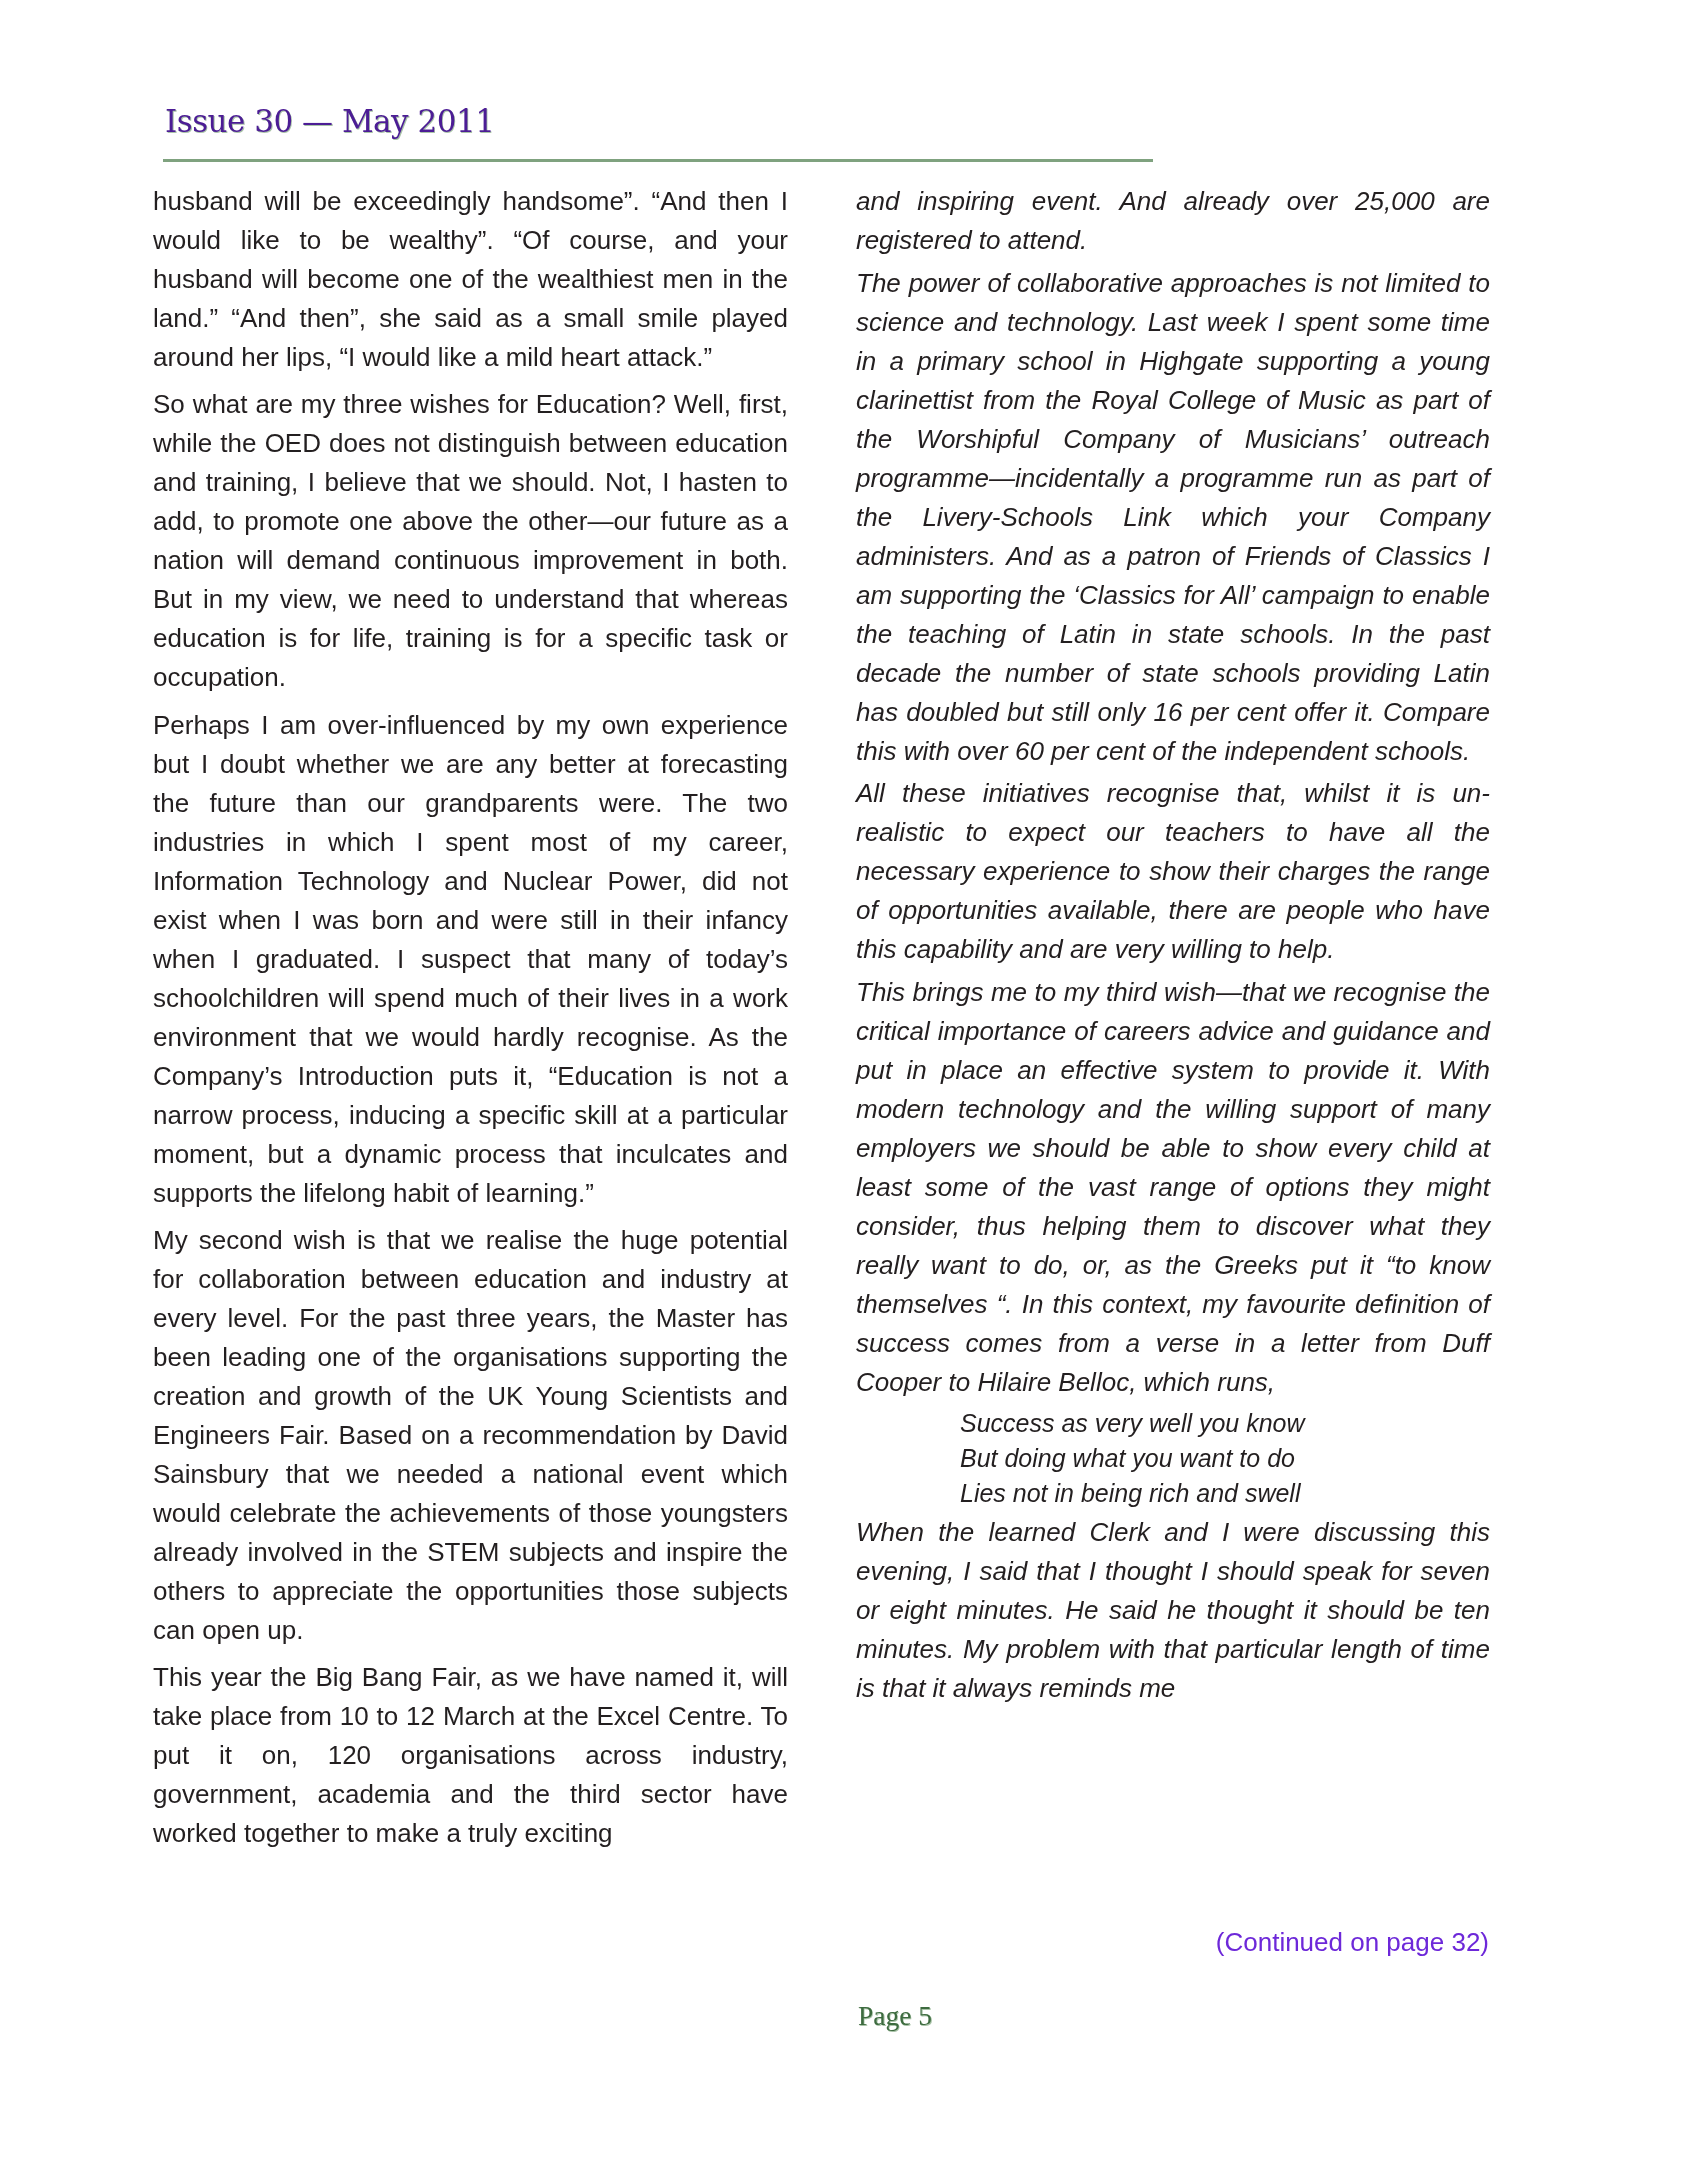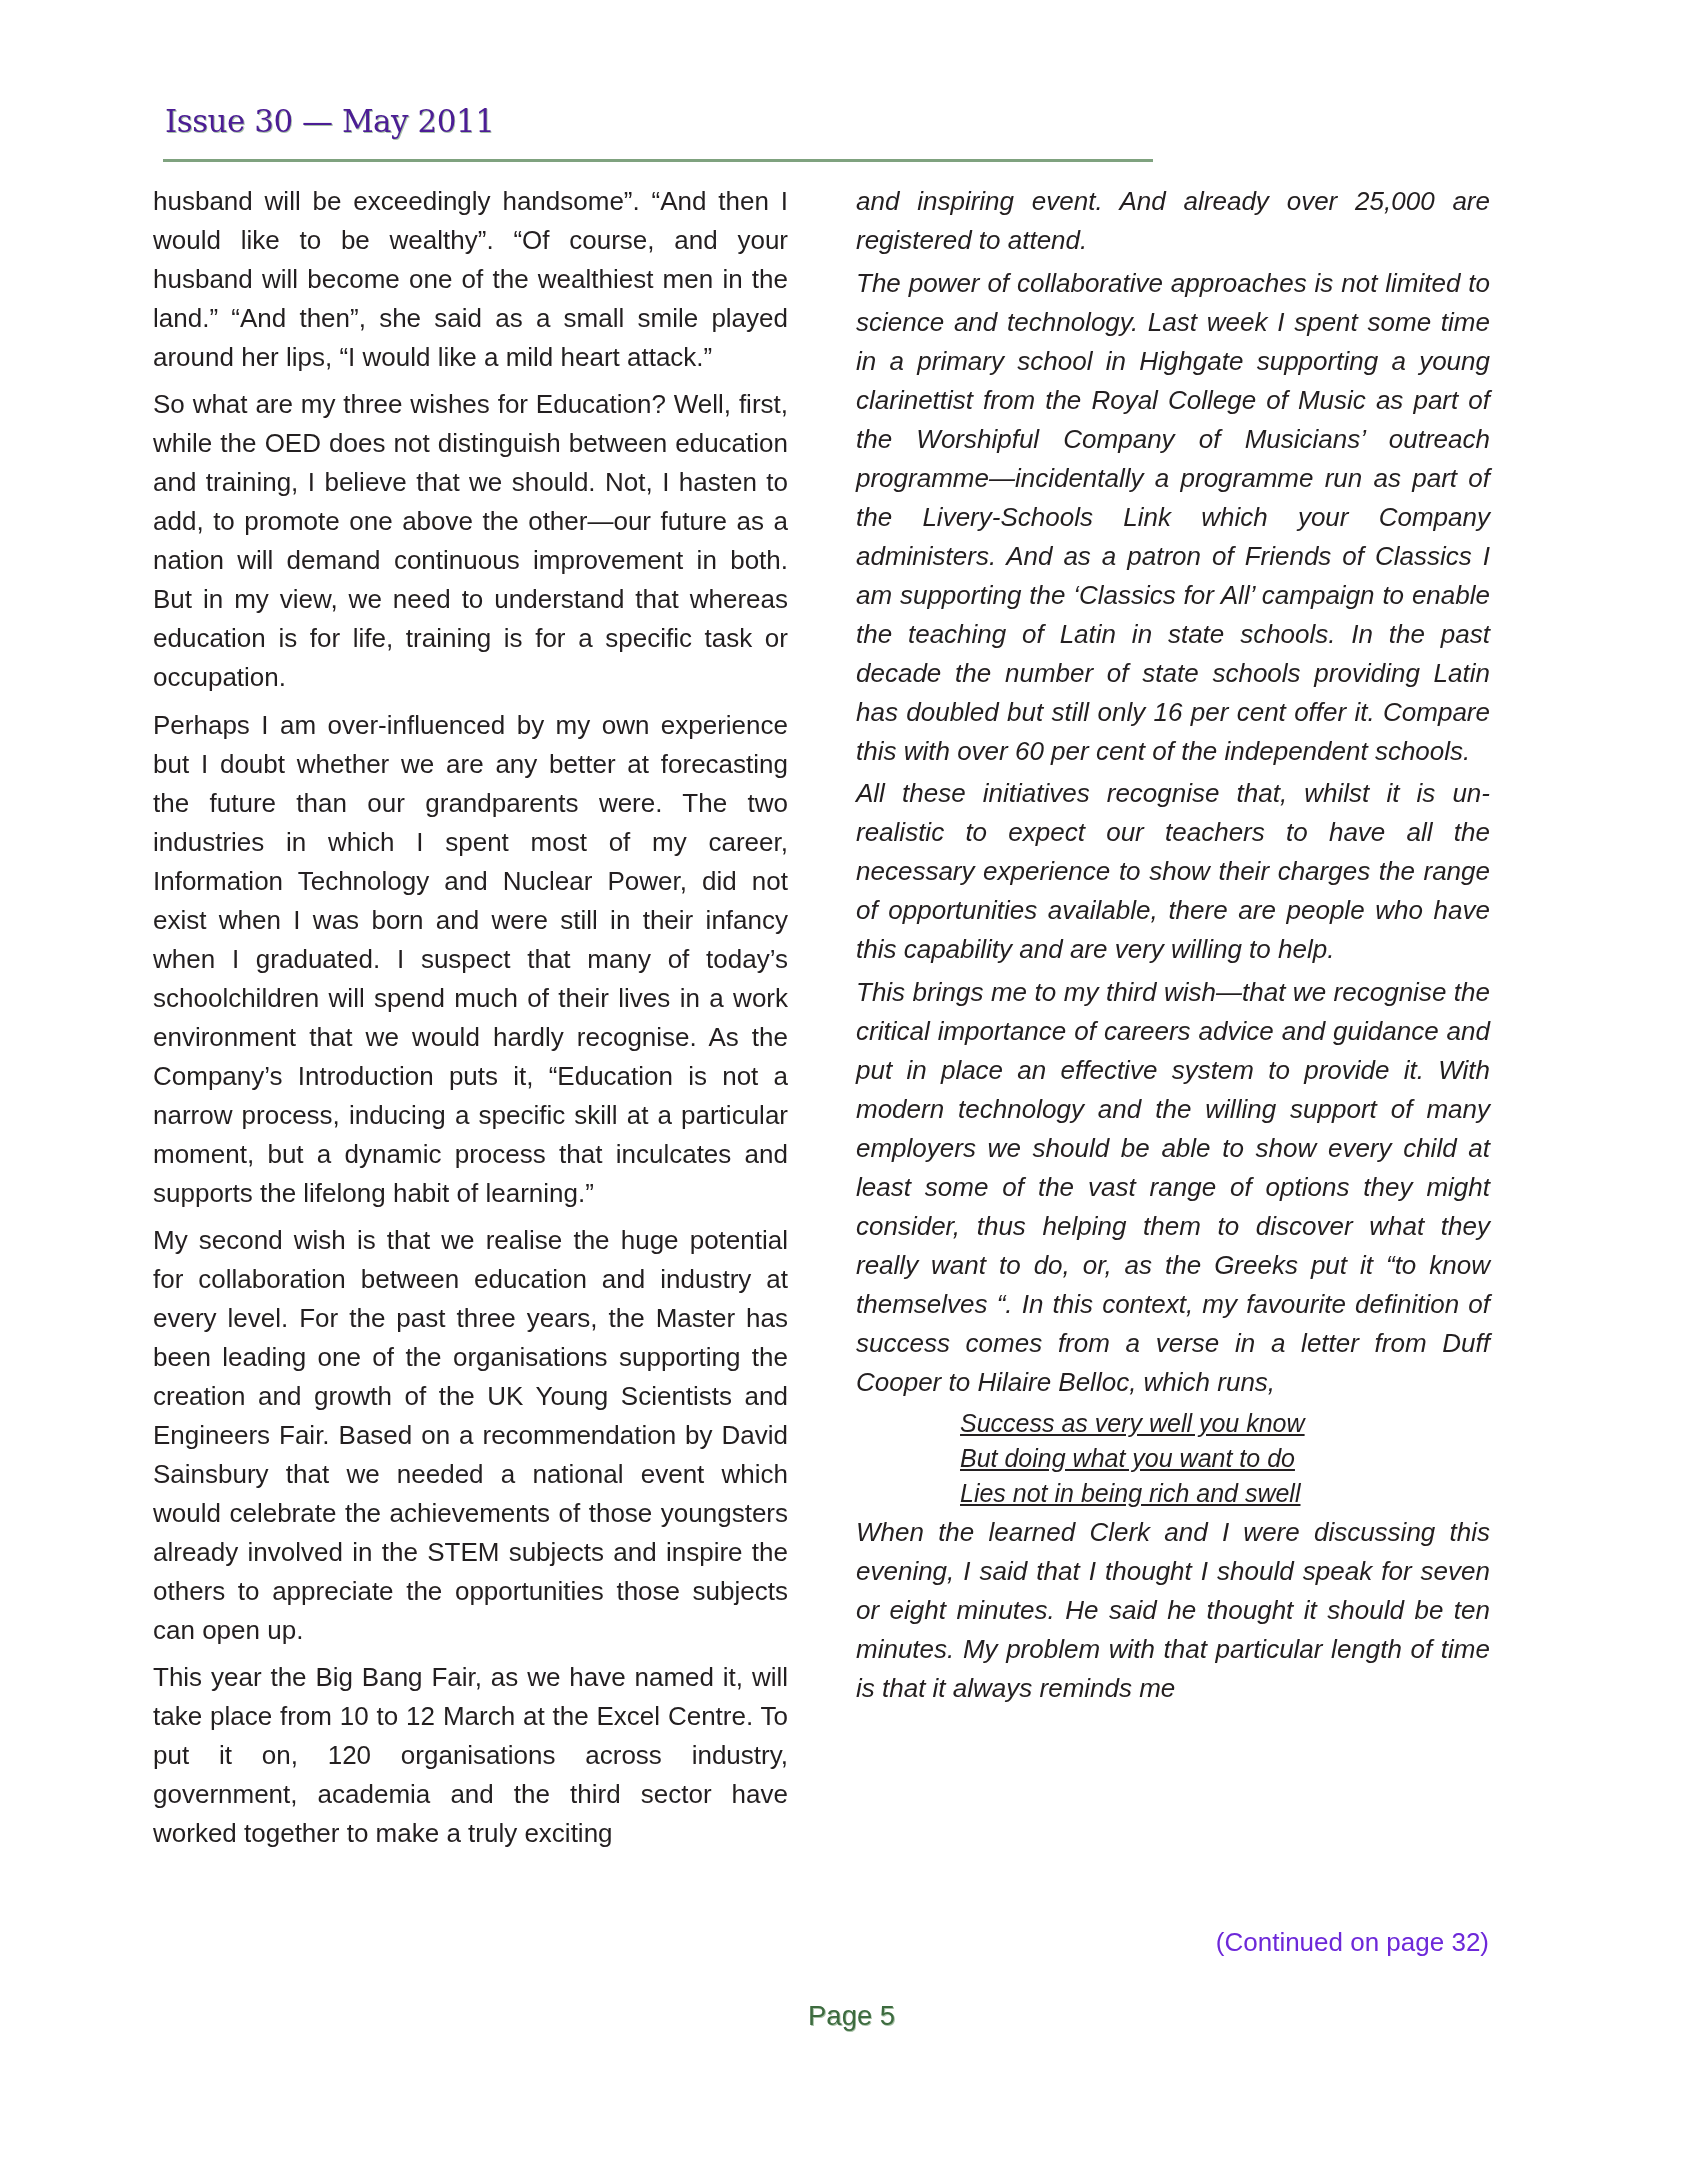--- a/index.html
+++ b/index.html
@@ -49,38 +49,38 @@
       margin: 0 0 8.3px 0;
     }
     .col-right p { margin: 0 0 3.7px 0; font-style: italic; }
     .verse {
       margin: 3.7px 0 1.8px 0;
       padding-left: 104px;
       font-style: italic;
       font-size: 25px;
       line-height: 35px;
       text-align: left;
-      text-decoration: underline;
     }
     .verse-line { display: block; }
     .continued {
       position: absolute;
       left: 1157px;
       width: 332px;
       top: 1927px;
       text-align: right;
       font-size: 26px;
       color: #6d28d9;
     }
     .page-number {
       position: absolute;
       left: 808px;
       width: 174px;
       top: 2000px;
-      font-family: Liberation Sans, sans-serif;
+      text-align: center;
+      font-family: Liberation Serif, serif;
       font-size: 27.5px;
       color: #3d6b3f;
       text-shadow: 0.9px 0.9px 0 #a9c3a8;
     }
   </style>
 </head>
 <body>
 
 <div class="header-title">Issue 30 — May 2011</div>
 <div class="header-rule"></div>

